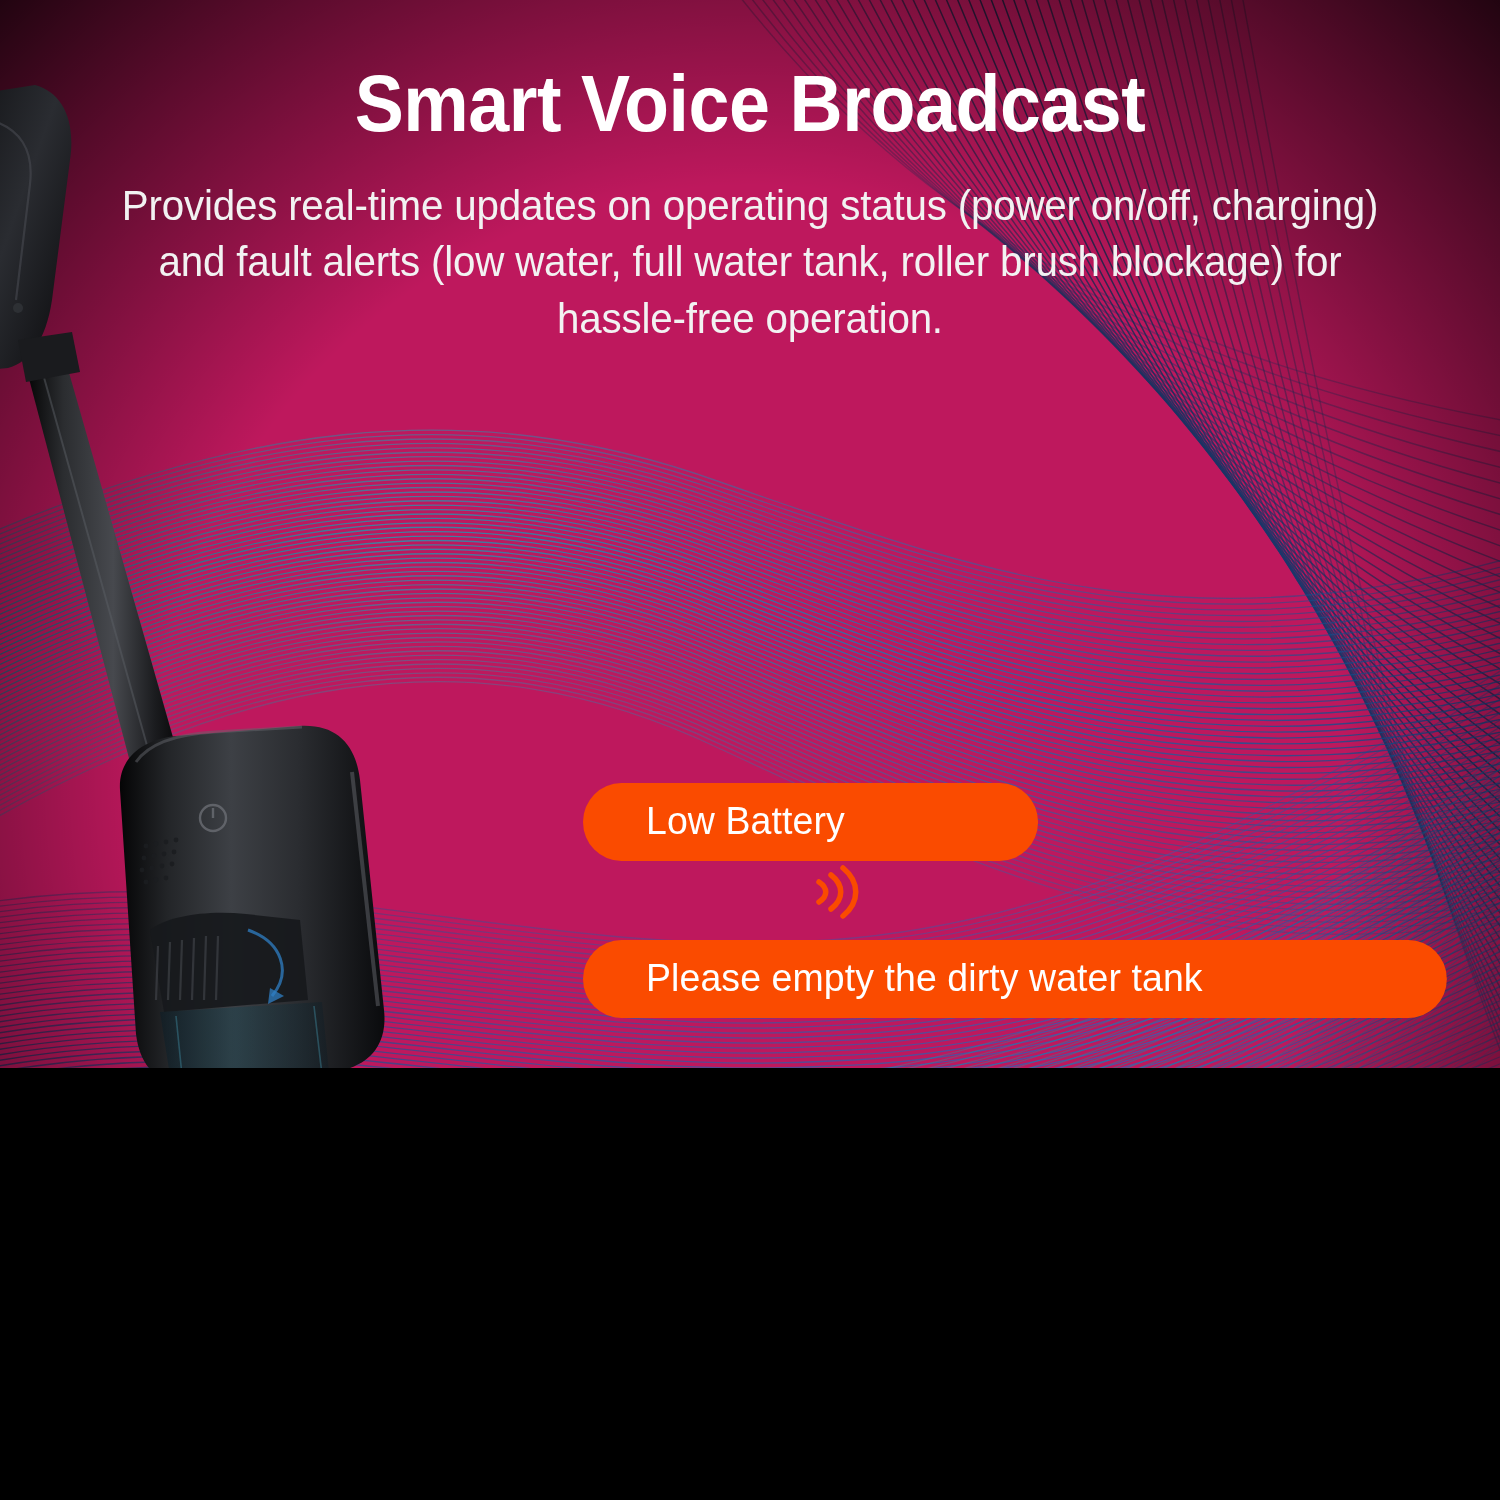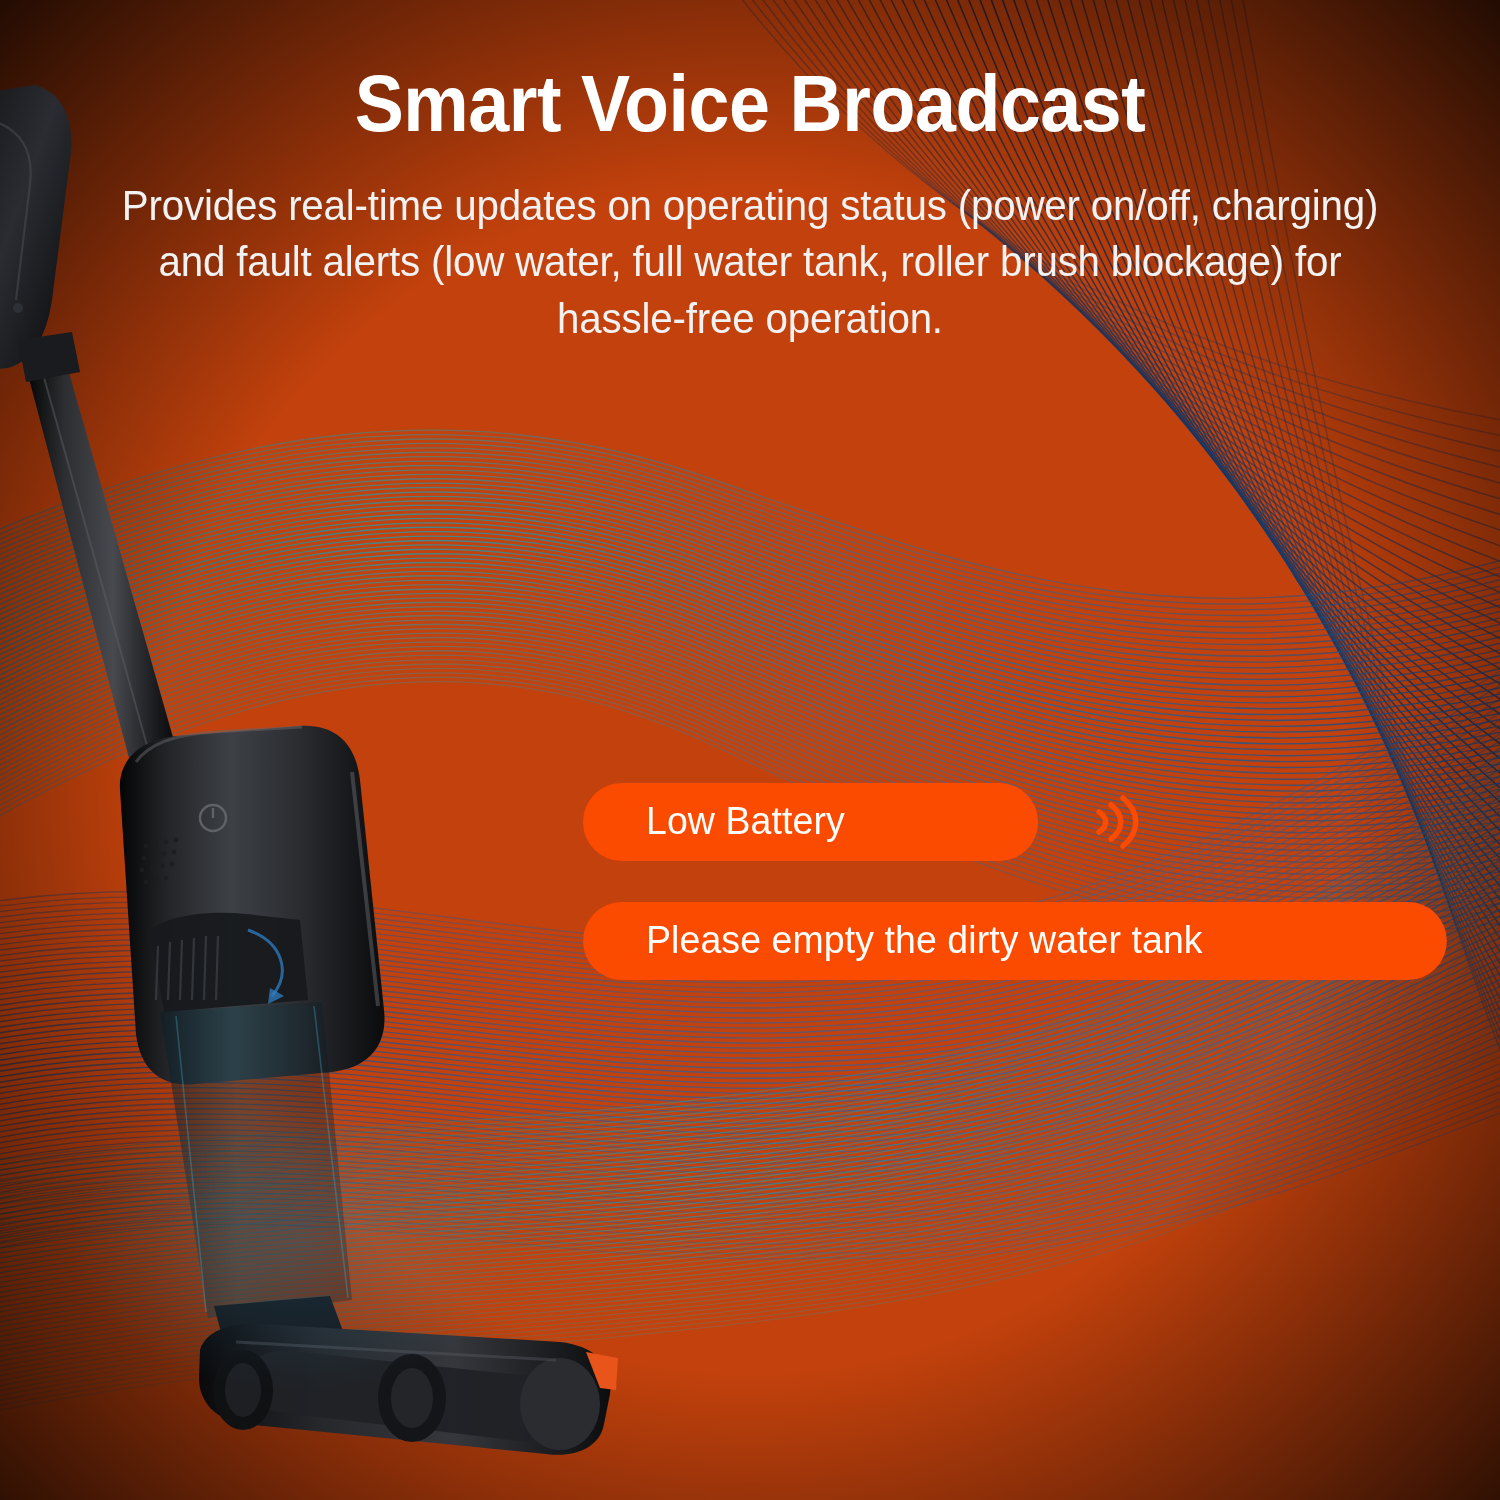--- a/index.html
+++ b/index.html
@@ -3,22 +3,22 @@
 <meta charset="utf-8">
 <title>Smart Voice Broadcast</title>
 <style>
   html, body {
     margin: 0; padding: 0;
     background: #000;
   }
   #stage {
     position: relative;
     width: 1500px;
-    height: 1500px;
-    background: #c2410c;
+    height: 1068px;
+    background: #be185d;
     overflow: hidden;
     font-family: "Liberation Sans", sans-serif;
   }
 
   
   .wavelayer {
     position: absolute;
     inset: 0;
     width: 1500px;
     height: 1500px;
@@ -62,20 +62,21 @@
     letter-spacing: -0.2px;
     transform: scaleX(0.96);
     transform-origin: 50% 50%;
   }
 
   
   .alert-row {
     position: absolute;
     display: flex;
     align-items: center;
+    flex-direction: column;
   }
   .pill {
     position: relative;
     display: flex;
     align-items: center;
     height: 78px;
     background: #fa4b00;
     border-radius: 39px;
     box-sizing: border-box;
     color: #ffffff;
@@ -84,21 +85,21 @@
     letter-spacing: 0.1px;
     white-space: nowrap;
     padding-left: 64px;
     padding-right: 42px;
     transform: scaleX(0.985);
     transform-origin: 0 50%;
   }
   .pill-label { display:block; line-height: 1; transform: translateY(-1px); }
 
   .row1 { left: 583px; top: 783px; }
-  .row2 { left: 583px; top: 902px; }
+  .row2 { left: 583px; top: 940px; }
   .row3 { left: 583px; top: 1098px; }
 
   .row1 .pill { width: 462px; }
   .row2 .pill { width: 877px; }
   .row3 .pill { width: 762px; }
 
   .waveicon {
     margin-left: 36px;
     width: 62px;
     height: 62px;

